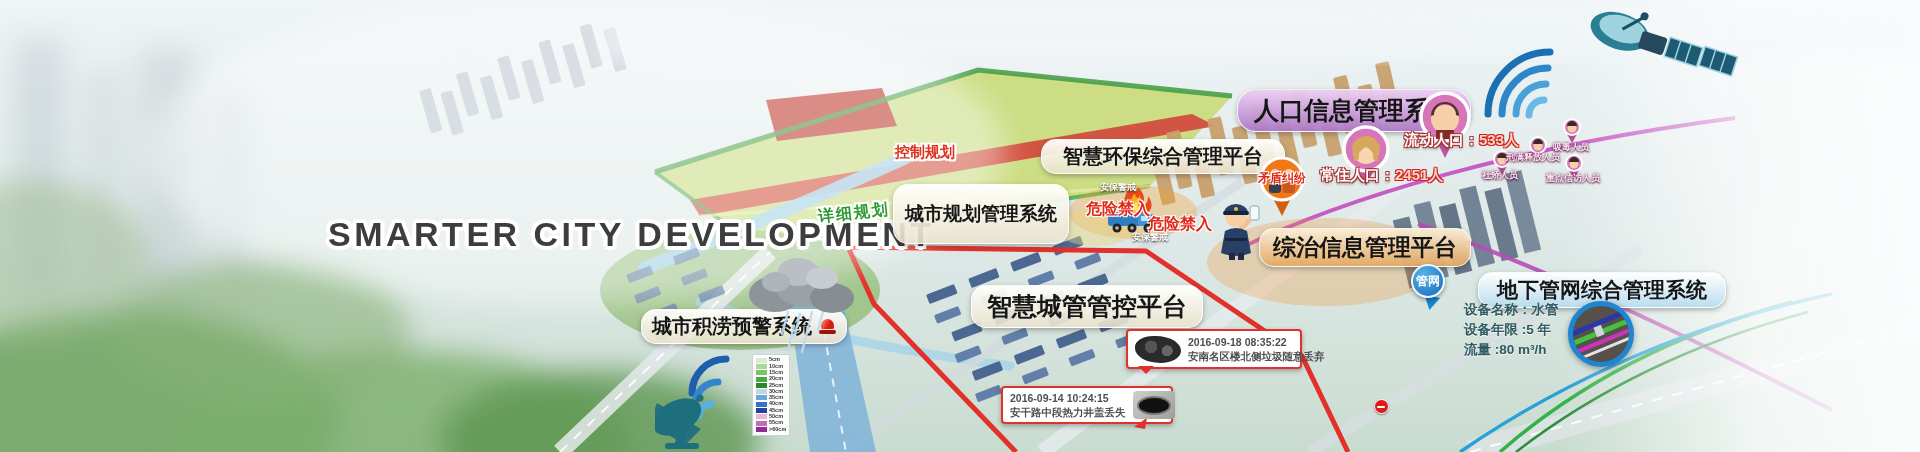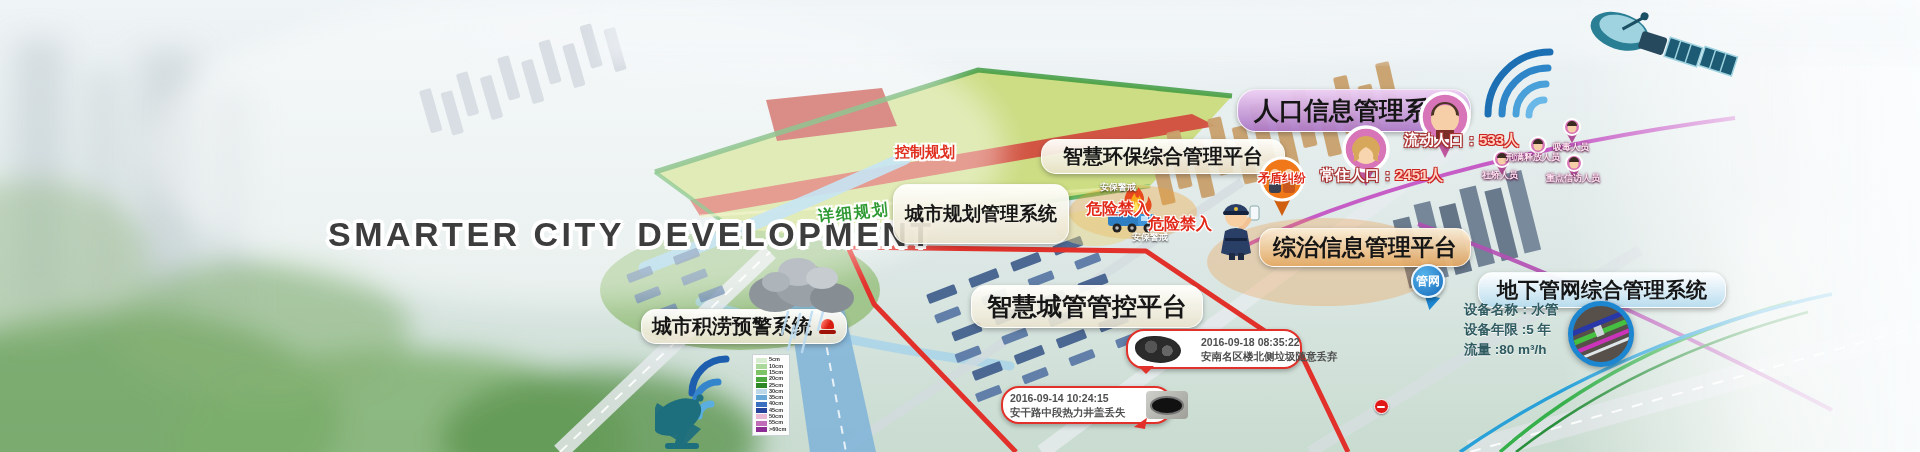--- a/index.html
+++ b/index.html
@@ -50,22 +50,22 @@
   .dispute-text{z-index:8;left:1258px;top:170px;width:48px;text-align:center;font-size:12px;font-weight:900;color:#e02818;
     text-shadow:-1px -1px 0 #fff,1px -1px 0 #fff,-1px 1px 0 #fff,1px 1px 0 #fff;}
 
   
   .haz-white{z-index:7;font-size:9px;font-weight:700;color:#fff;white-space:nowrap;
     text-shadow:0 1px 2px rgba(0,0,0,.8);}
   .haz-red{z-index:7;font-size:16px;font-weight:700;color:#e22818;white-space:nowrap;
     text-shadow:-1px -1px 0 #fff,1px -1px 0 #fff,-1px 1px 0 #fff,1px 1px 0 #fff;}
 
   
-  .callout{z-index:9;background:#fff;border:2px solid #e2312a;border-radius:18px;
-    display:flex;align-items:center;gap:20px;padding:8px 7px;box-shadow:0 2px 5px rgba(0,0,0,.3);}
+  .callout{z-index:9;background:#fff;border:2px solid #e2312a;border-radius:4px;
+    display:flex;align-items:center;gap:7px;padding:8px 7px;box-shadow:0 2px 5px rgba(0,0,0,.3);}
   .callout .txt{font-size:10.5px;line-height:14px;color:#4f4f4f;font-weight:700;white-space:nowrap;}
   .callout .tail{position:absolute;width:0;height:0;border:8px solid transparent;}
   .co1{left:1126px;top:329px;width:176px;height:40px;}
   .co1 .tail{border-top-color:#e2312a;left:10px;bottom:-15px;}
   .co2{left:1001px;top:386px;width:172px;height:38px;}
   .co2 .tail{border-top-color:#e2312a;right:18px;bottom:-15px;transform:rotate(-35deg);}
   .photo-garbage{width:46px;height:27px;flex:0 0 auto;border-radius:40% 55% 45% 55%;
     background:radial-gradient(circle at 35% 40%,#555 0 18%,transparent 19%),
                radial-gradient(circle at 70% 55%,#666 0 15%,transparent 16%),
                radial-gradient(ellipse at 50% 50%,#2b2b2b 60%,#1a1a1a 100%);}

